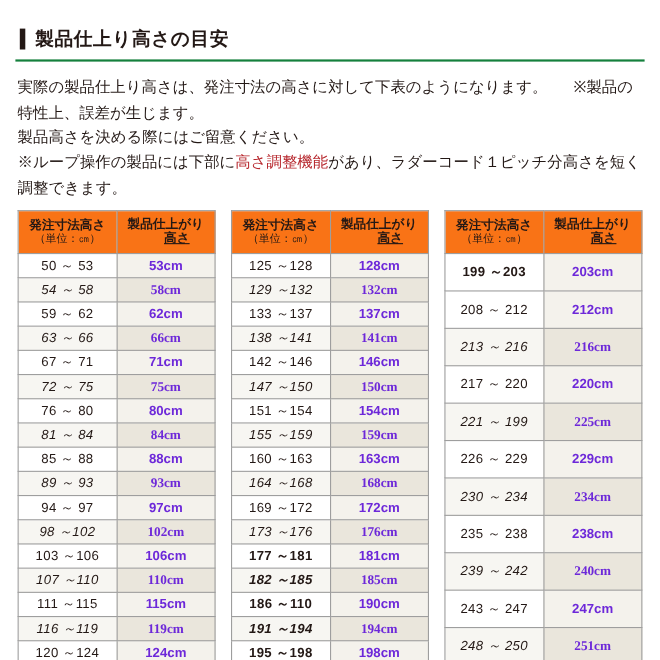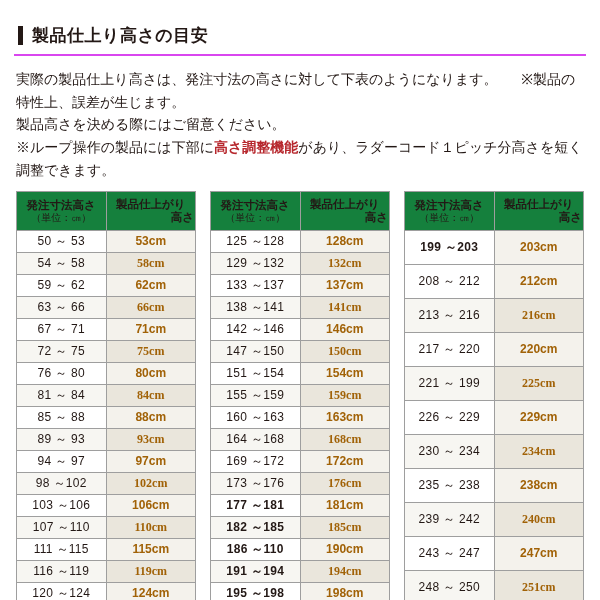--- a/index.html
+++ b/index.html
@@ -18,21 +18,21 @@
     position: relative;
     width: 600px;
     height: 600px;
     box-sizing: border-box;
     padding: 24px 14px 0 14px;
   }
   
   .title-bar {
     display: flex;
     align-items: center;
-    border-bottom: 2px solid #d946ef;
+    border-bottom: 2px solid #15803d;
     padding: 0 0 7px 4px;
     margin-bottom: 12px;
   }
   .title-accent {
     width: 5px;
     height: 19px;
     background: #231815;
     margin-right: 9px;
     display: inline-block;
   }
@@ -50,21 +50,21 @@
   }
   .notes p {
     margin: 0;
   }
   .note-gap {
     display: inline-block;
     width: 16px;
   }
   .hl {
     color: #b7282e;
-    font-weight: bold;
+    font-weight: normal;
   }
   
   .tables {
     display: flex;
     gap: 14px;
     padding: 0 2px;
   }
   table.size-table {
     border-collapse: collapse;
     width: 183px;
@@ -74,51 +74,53 @@
   table.size-table td {
     border: 1px solid #9e9e9e;
     height: 21px;
     padding: 0;
     text-align: center;
     vertical-align: middle;
     font-size: 12px;
     line-height: 1.12;
   }
   table.size-table thead th {
-    background: #15803d;
+    background: #f97316;
     font-weight: bold;
     font-size: 11.5px;
     height: 34px;
     padding: 2px 1px;
   }
   th.col-order { width: 50%; }
   th.col-finish { width: 50%; }
   .unit {
     font-size: 10px;
     font-weight: normal;
   }
   .hdr-line2 {
     display: block;
-    text-align: right;
+    text-align: center;
     padding-left: 20px;
+    text-decoration: underline;
   }
   .hdr-center-block {
     display: block;
   }
   td.order {
     background: #ffffff;
     letter-spacing: 0.3px;
   }
   td.finish {
     background: #f4f2ec;
-    color: #a16207;
+    color: #6d28d9;
     font-weight: bold;
   }
   tr.alt td.order {
     background: #f7f6f2;
+    font-style: italic;
   }
   tr.alt td.finish {
     background: #eae6dc;
     font-family: Liberation Serif, serif;
   }
   td.bold-row,
   tr.bold-row td {
     font-weight: bold;
   }
 </style>

